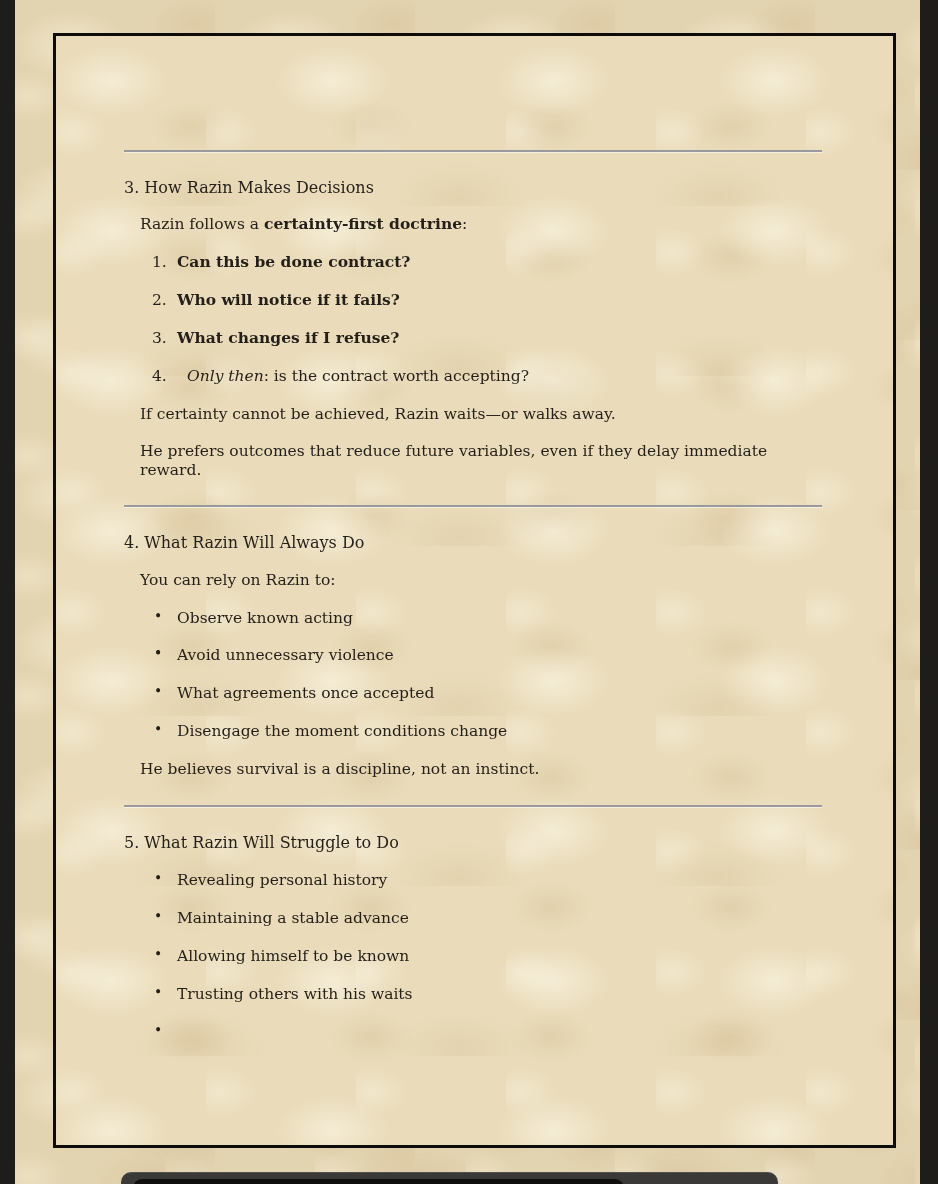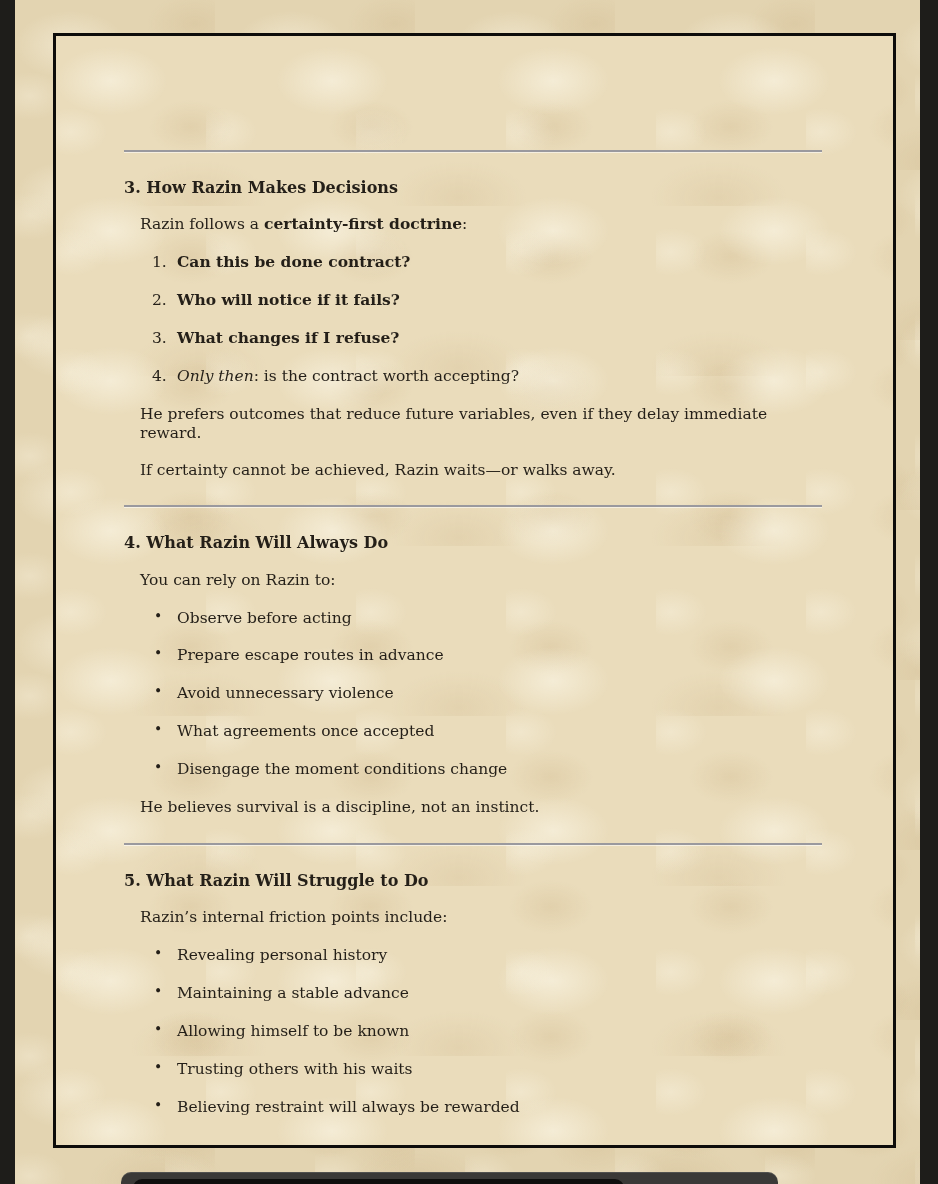--- a/index.html
+++ b/index.html
@@ -50,29 +50,29 @@
     padding:52px 71px 40px 68px;
     font-size:15.5px;line-height:1.22;
   }
   .divider{
     border:none;height:2px;margin:26px 0;
     background:var(--divider);
     box-shadow:0 1px 0 rgba(255,255,255,0.55);
   }
   .divider.first{margin-top:62px;}
   h3{
-    font-size:16px;font-weight:bold;margin:18px 0;line-height:1.2;
+    font-size:16px;font-weight:normal;margin:18px 0;line-height:1.2;
   }
   p{margin:18px 16px;}
   ol,ul{list-style:none;margin:18px 0;padding:0;}
   li{position:relative;padding-left:53px;margin:19px 0;}
   li .marker{position:absolute;left:28px;top:0;font-weight:normal;}
   li .bullet{position:absolute;left:30px;top:-1px;font-size:14px;}
   .bold{font-weight:bold;}
-  .italic{font-style:italic;}
+  .italic{font-style:italic;margin-left:10px;}
   
   .chat-bar{
     position:absolute;left:121px;top:1172px;width:657px;height:42px;
     background:var(--toolbar);
     border-radius:10px;
     box-shadow:inset 0 1px 0 rgba(255,255,255,0.12);
   }
   .chat-input{
     position:absolute;left:12px;top:7px;width:491px;height:40px;
     background:var(--input);
@@ -105,37 +105,36 @@
       <li>
         <span class="marker">3.</span>
         <span class="bold">What changes if I refuse?</span>
       </li>
       <li>
         <span class="marker">4.</span>
         <span class="italic">Only then</span><span>: is the contract worth accepting?</span>
       </li>
     </ol>
 
+    <p>If certainty cannot be achieved, Razin waits—or walks away.</p>
     <p>He prefers outcomes that reduce future variables, even if they delay immediate reward.</p>
-    <p>If certainty cannot be achieved, Razin waits—or walks away.</p>
 
     <hr class="divider">
 
     <h3>4. What Razin Will Always Do</h3>
 
     <p>You can rely on Razin to:</p>
 
     <ul>
       <li>
         <span class="bullet">•</span>
-        <span>Observe before acting</span>
+        <span>Observe known acting</span>
       </li>
       <li>
         <span class="bullet">•</span>
-        <span>Prepare escape routes in advance</span>
       </li>
       <li>
         <span class="bullet">•</span>
         <span>Avoid unnecessary violence</span>
       </li>
       <li>
         <span class="bullet">•</span>
         <span>What agreements once accepted</span>
       </li>
       <li>
@@ -143,42 +142,40 @@
         <span>Disengage the moment conditions change</span>
       </li>
     </ul>
 
     <p>He believes survival is a discipline, not an instinct.</p>
 
     <hr class="divider">
 
     <h3>5. What Razin Will Struggle to Do</h3>
 
-    <p>Razin’s internal friction points include:</p>
 
     <ul>
       <li>
         <span class="bullet">•</span>
         <span>Revealing personal history</span>
       </li>
       <li>
         <span class="bullet">•</span>
         <span>Maintaining a stable advance</span>
       </li>
       <li>
         <span class="bullet">•</span>
         <span>Allowing himself to be known</span>
       </li>
       <li>
         <span class="bullet">•</span>
         <span>Trusting others with his waits</span>
       </li>
       <li>
         <span class="bullet">•</span>
-        <span>Believing restraint will always be rewarded</span>
       </li>
     </ul>
 
   </div>
 </div>
 
 <div class="chat-bar">
   <div class="chat-input"></div>
 </div>
 

